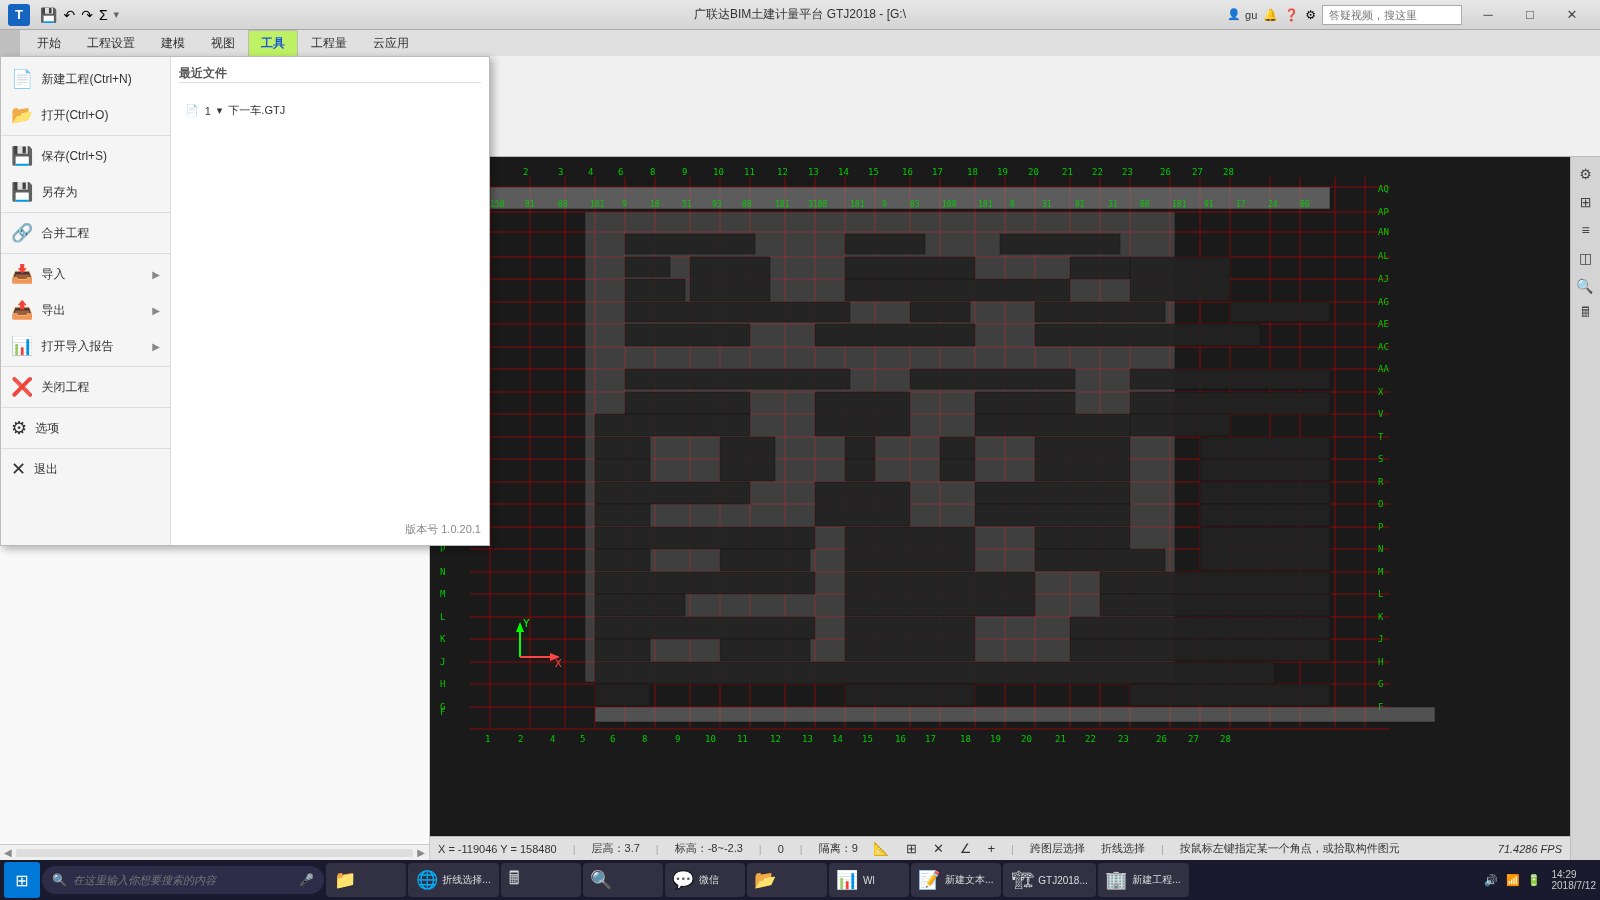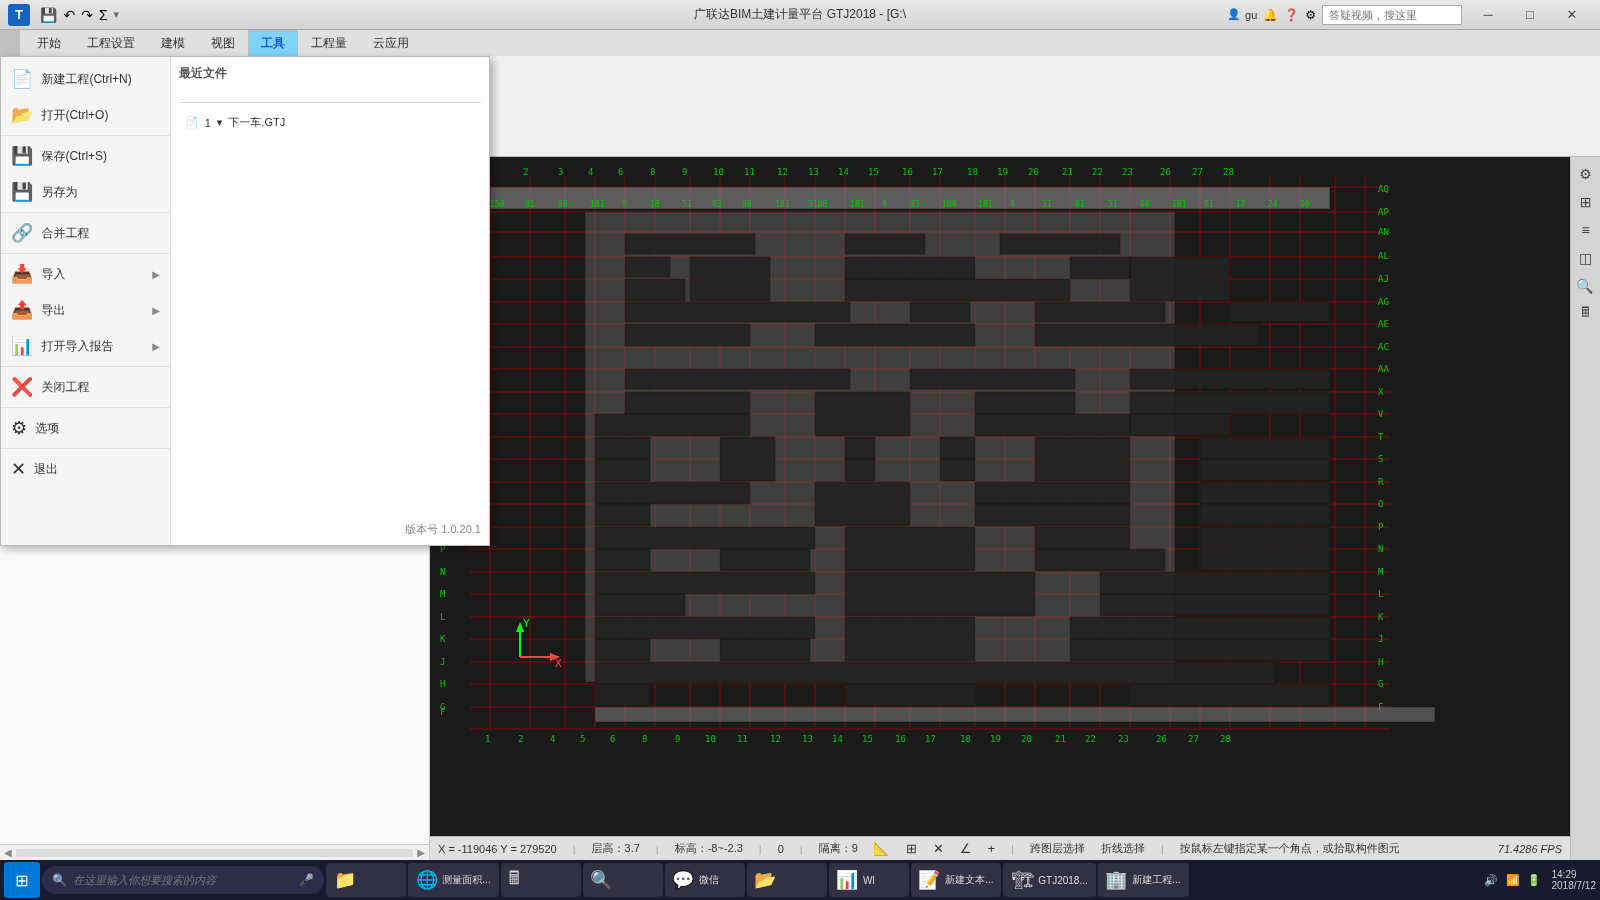--- a/index.html
+++ b/index.html
@@ -48,21 +48,21 @@
     }
     #ribbon .tabs {
       display: flex; align-items: center; padding: 0 4px;
       background: #e0e0e0; height: 26px;
     }
     #ribbon .tab {
       padding: 4px 12px; font-size: 12px; cursor: pointer;
       color: #333; border: 1px solid transparent;
     }
     #ribbon .tab.active {
-      background: #7dd3fc; border-color: #bbb #bbb #f0f0f0 #bbb;
+      background: #bef264; border-color: #bbb #bbb #f0f0f0 #bbb;
       color: #1a56db; font-weight: bold;
     }
 
     #ribbon .content {
       display: flex; padding: 4px 8px; gap: 2px; min-height: 80px;
       align-items: flex-start;
     }
     .ribbon-group {
       display: flex; flex-direction: column; align-items: center;
       border-right: 1px solid #ccc; padding: 0 8px 4px 8px; min-width: 60px;
@@ -101,22 +101,22 @@
       display: flex; align-items: center; padding: 7px 10px; gap: 8px;
       cursor: pointer; font-size: 12px; color: #333;
     }
     .menu-item .mi-icon { font-size: 18px; }
     .menu-item .arrow { margin-left: auto; color: #888; font-size: 10px; }
     .menu-separator { height: 1px; background: #ddd; margin: 2px 0; }
     #right-panel {
       flex: 1; padding: 8px;
     }
     #right-panel .recent-title {
-      font-size: 12px; color: #555; font-weight: bold; margin-bottom: 8px;
-      padding-bottom: 20px; border-bottom: 1px solid #ddd;
+      font-size: 12px; color: #555; font-weight: bold; margin-bottom: 16px;
+      padding-bottom: 0; border-bottom: 1px solid #ddd;
     }
     .recent-item {
       display: flex; align-items: center; padding: 4px 6px; cursor: pointer;
       gap: 6px; font-size: 11px; color: #333;
     }
     .version-text {
       position: absolute; bottom: 8px; right: 8px; font-size: 11px; color: #888;
     }
 
     
@@ -794,21 +794,21 @@
               <text x="742" y="50">181</text>
             <text x="774" y="50">91</text>
               <text x="806" y="50">17</text>
             <text x="838" y="50">24</text>
               <text x="870" y="50">00</text>
           </g>
         </svg>
       </div>
 
       <div id="statusbar">
-        <span>X = -119046  Y = 279520</span>
+        <span>X = -119046  Y = 158480</span>
         <span class="status-sep">|</span>
         <span>层高：3.7</span>
         <span class="status-sep">|</span>
         <span>标高：-8~-2.3</span>
         <span class="status-sep">|</span>
         <span>0</span>
         <span class="status-sep">|</span>
         <span>隔离：9</span>
         <span style="cursor:pointer;font-size:13px;">📐</span>
         <span style="cursor:pointer;font-size:13px;">⊞</span>
@@ -841,21 +841,21 @@
     <div class="tb-search">
       <span>🔍</span>
       <input placeholder="在这里输入你想要搜索的内容" style="">
       <span style="font-size:12px;cursor:pointer;">🎤</span>
     </div>
     <div class="tb-app">
       <span class="tb-icon">📁</span>
     </div>
     <div class="tb-app">
       <span class="tb-icon">🌐</span>
-      <span>测量面积...</span>
+      <span>折线选择...</span>
     </div>
     <div class="tb-app">
       <span class="tb-icon">🖩</span>
     </div>
     <div class="tb-app">
       <span class="tb-icon">🔍</span>
     </div>
     <div class="tb-app">
       <span class="tb-icon">💬</span>
       <span>微信</span>

